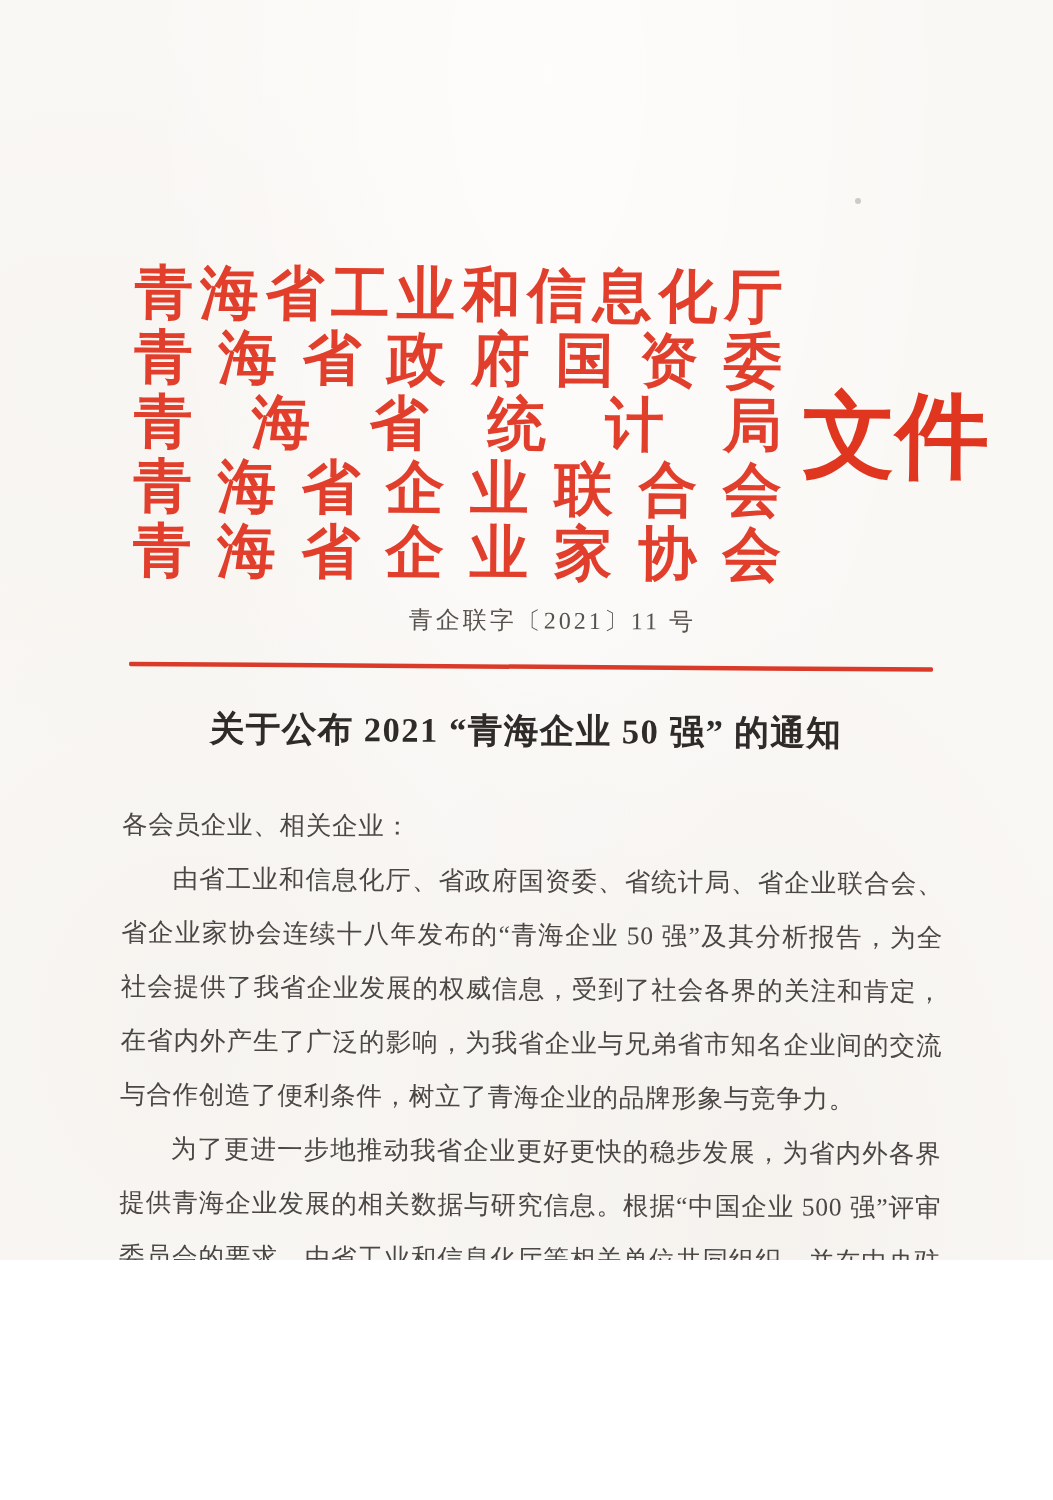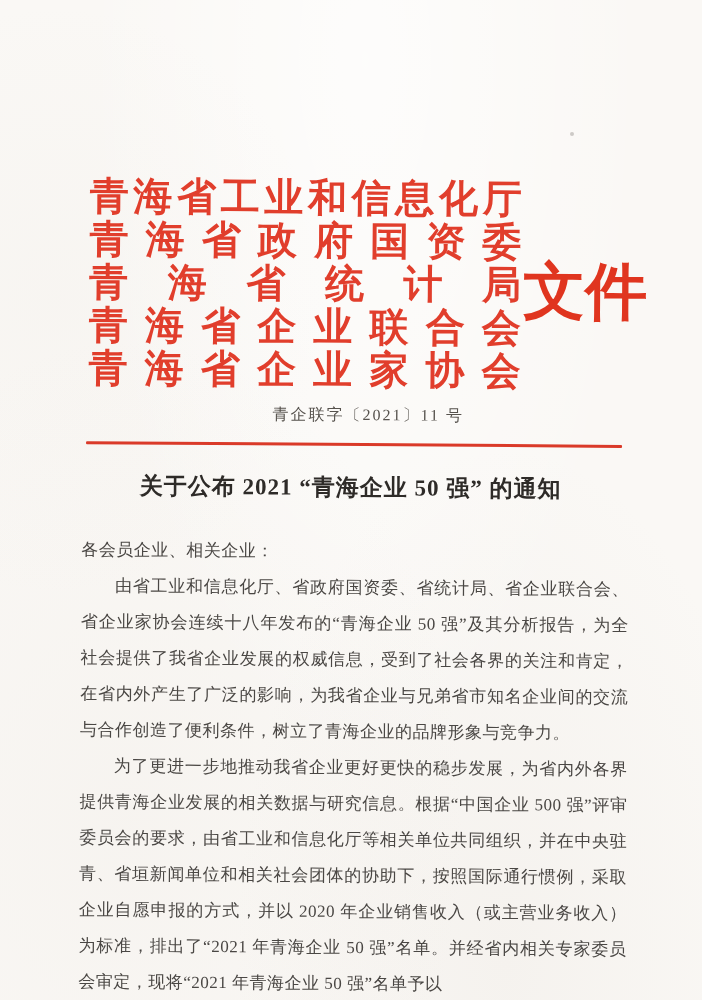--- a/index.html
+++ b/index.html
@@ -8,21 +8,21 @@
   }
   body {
     width: 702px;
     height: 1000px;
     overflow: hidden;
     font-family: "Liberation Serif", "DejaVu Serif", serif;
   }
   .sheet {
     position: relative;
     width: 702px;
-    height: 1000px;
+    height: 840px;
     background:
       radial-gradient(ellipse at 18% 82%, rgba(214,204,193,0.10), transparent 42%),
       radial-gradient(ellipse at 72% 96%, rgba(209,199,188,0.12), transparent 38%),
       radial-gradient(ellipse at 8% 30%, rgba(216,208,198,0.08), transparent 30%),
       radial-gradient(ellipse at 52% 6%, rgba(255,255,255,0.65), transparent 55%),
       #faf8f5;
     overflow: hidden;
     font-family: Liberation Serif, serif;
   }
   .content {
@@ -56,21 +56,21 @@
     text-align-last: justify;
     -moz-text-align-last: justify;
     white-space: nowrap;
     letter-spacing: 0;
   }
   .file-word {
     font-size: 62px;
     font-weight: 900;
     color: #e0351f;
     line-height: 1;
-    margin-left: 2px;
+    margin-left: 14px;
     position: relative;
     top: 6px;
     white-space: nowrap;
   }
   
   .doc-number {
     margin-top: 12px;
     width: 560px;
     margin-left: 88px;
     text-align: center;

